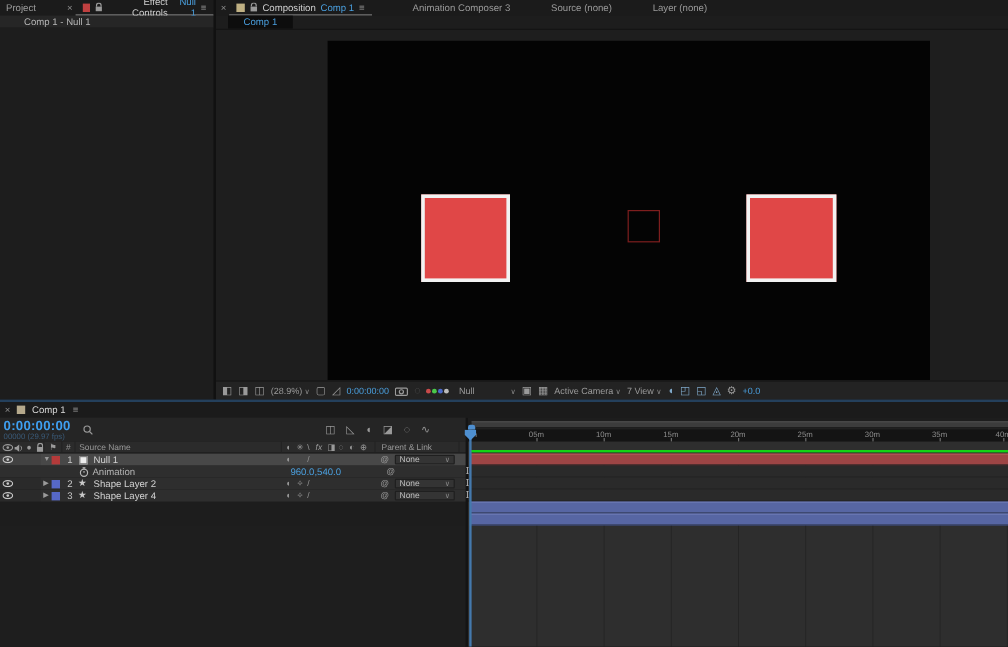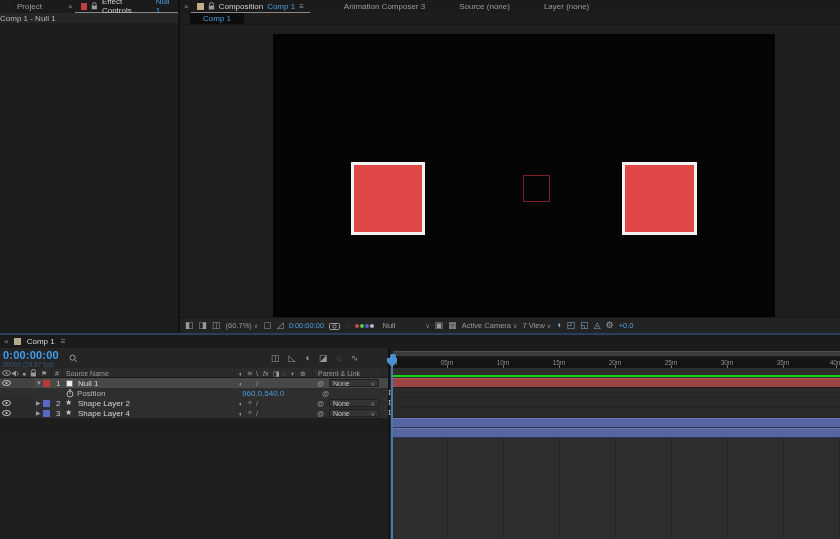--- a/index.html
+++ b/index.html
@@ -95,36 +95,36 @@
               border-top:1px solid #6b79b5; border-bottom:1px solid #2f3752; }
   #cti-line { left:391px; top:358px; width:2px; height:181px; background:#4479ad; z-index:5; }
   #cti-head { left:387px; top:358px; width:10px; height:9px; background:#4e8fd0; z-index:7;
               clip-path:polygon(0 0,100% 0,100% 45%,50% 100%,0 45%); }
 
   svg { display:block; }
 </style>
 </head>
 <body>
 
-<div class="abs tabbar flex" style="left:12px;top:0;width:178px;">
+<div class="abs tabbar flex" style="left:0;top:0;width:178px;text-align:right;">
   <span style="margin-left:5px;">Project</span>
   <span class="dim" style="margin-left:26px;">×</span>
   <div class="tabgroup-active" style="margin-left:2px;">
     <span class="chip" style="background:#c04040;"></span>
     <svg width="7" height="8" viewBox="0 0 7 8">
         <path d="M1.5 3.5V2.5a2 2 0 0 1 4 0v1" fill="none" stroke="#9a9a9a" stroke-width="1"></path>
         <rect x="0.8" y="3.5" width="5.4" height="4" fill="#9a9a9a"></rect>
       </svg>
     <span style="color:#cfcfcf;">Effect Controls</span>
     <span class="blue">Null 1</span>
     <span class="menu-glyph">≡</span>
   </div>
 </div>
 <div class="abs flex" style="left:0;top:13px;width:178px;height:10px;background:#262626;">
-  <span style="margin-left:0;color:#b5b5b5;">Comp 1 - Null 1</span>
+  <span style="margin-left:20px;color:#b5b5b5;">Comp 1 - Null 1</span>
 </div>
 <div class="abs" style="left:0;top:23px;width:178px;height:310px;background:#1d1d1d;"></div>
 <div class="abs" style="left:178px;top:0;width:2px;height:333px;background:#111;"></div>
 
 <div class="abs tabbar flex" style="left:180px;top:0;width:660px;">
   <span class="dim" style="margin-left:4px;">×</span>
   <div class="tabgroup-active" style="margin-left:2px;">
     <span class="chip" style="background:#c0b184;"></span>
     <svg width="7" height="8" viewBox="0 0 7 8">
         <path d="M1.5 3.5V2.5a2 2 0 0 1 4 0v1" fill="none" stroke="#9a9a9a" stroke-width="1"></path>
@@ -150,21 +150,21 @@
     <div class="abs red-square" style="left:349px;top:128px;width:75px;height:73px;"></div>
     <div class="abs" id="outline-square" style="left:250px;top:141px;"></div>
   </div>
 </div>
 
 <div class="abs" id="viewer-toolbar">
   <span class="ico">◧</span>
   <span class="ico">◨</span>
   <span class="ico">◫</span>
   <span class="flex" style="gap:2px;">
-    <span>(60.7%)</span>
+    <span>(28.9%)</span>
     <span class="chev">∨</span>
   </span>
   <span class="ico">▢</span>
   <span class="ico">◿</span>
   <span class="blue">0:00:00:00</span>
   <svg width="11" height="8" viewBox="0 0 11 8">
       <rect x="0.5" y="1.5" width="10" height="6" rx="1" fill="none" stroke="#9a9a9a"></rect>
       <circle cx="5.5" cy="4.5" r="1.7" fill="none" stroke="#9a9a9a"></circle>
     </svg>
   <span class="ico" style="color:#5f5f5f;">◌</span>
@@ -322,21 +322,21 @@
 
   <div class="trow">
     <div class="cell" style="left:66px;">
         <svg width="8" height="9" viewBox="0 0 8 9">
           <circle cx="4" cy="5" r="3" fill="none" stroke="#b5b5b5"></circle>
           <line x1="4" y1="0.5" x2="4" y2="2" stroke="#b5b5b5"></line>
           <line x1="2.8" y1="0.8" x2="5.2" y2="0.8" stroke="#b5b5b5"></line>
           <line x1="4" y1="5" x2="4" y2="3.4" stroke="#b5b5b5"></line>
         </svg>
       </div>
-    <div class="cell pname" style="left:77px;">Position</div>
+    <div class="cell pname" style="left:77px;">Animation</div>
     <div class="cell blue" style="left:242px;">960.0,540.0</div>
     <div class="cell pick" style="left:322px;">@</div>
   </div>
 
 
 
   <div class="trow">
     <div class="avcol"></div>
     <div class="cell" style="left:2px;">
         <svg width="9" height="6" viewBox="0 0 9 6">

